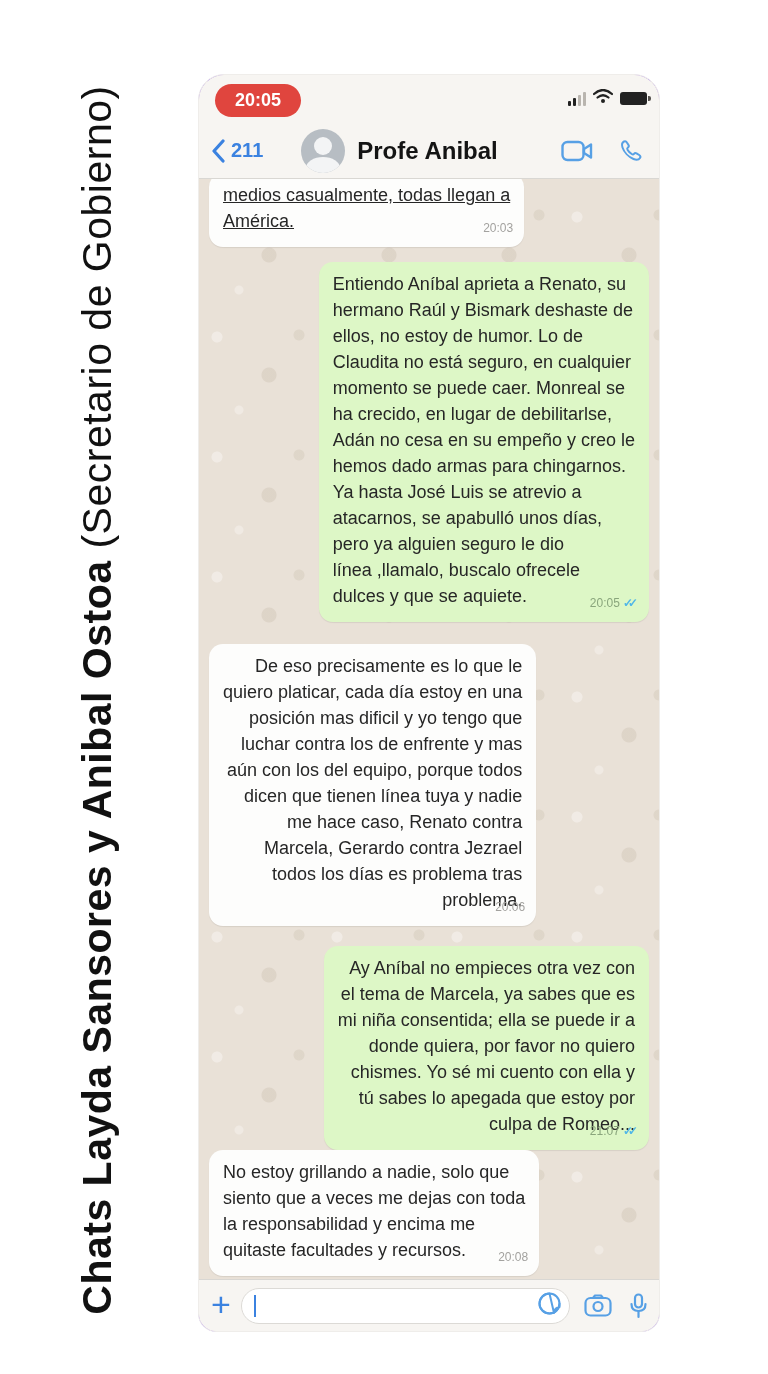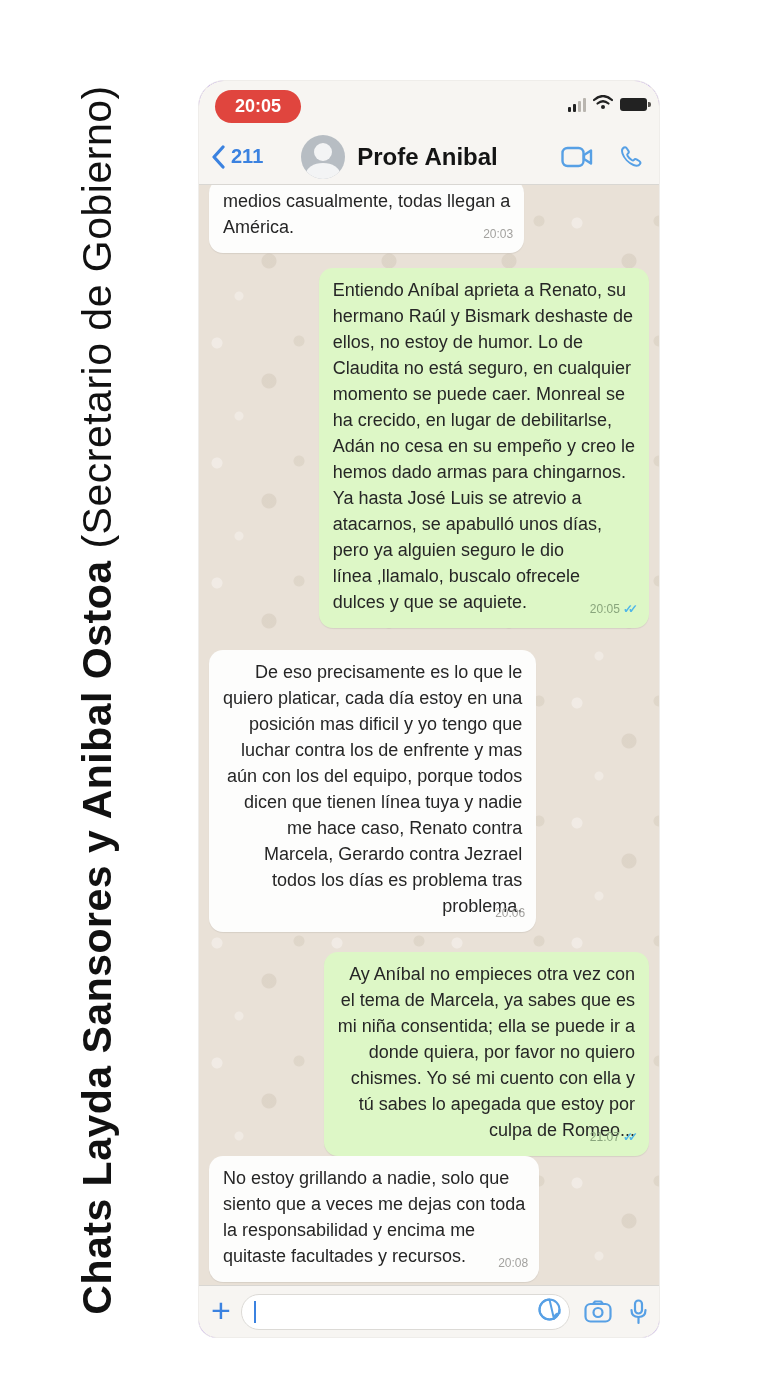--- a/index.html
+++ b/index.html
@@ -12,21 +12,21 @@
   .caption{
     position:absolute;left:97px;top:700px;
     transform:translate(-50%,-50%) rotate(-90deg);
     white-space:nowrap;color:#111;letter-spacing:0.5px;
   }
   .caption .main{font-weight:700;font-size:41px;}
   .caption .sub{font-weight:500;font-size:41px;}
 
   
   .phone{
-    position:absolute;left:198px;top:80px;width:462px;height:1258px;
+    position:absolute;left:198px;top:74px;width:462px;height:1258px;
     border-radius:26px 26px 18px 18px;overflow:hidden;
     background:#8b5cf6;border:1px solid #efedea;box-sizing:border-box;
   }
   
   .chat-bg{
     position:absolute;left:0;top:0;right:0;bottom:0;
     background-color:#e9e1d7;
     background-image:
       radial-gradient(circle at 18px 22px, rgba(255,255,255,0.35) 0 5px, transparent 6px),
       radial-gradient(circle at 70px 60px, rgba(210,200,185,0.5) 0 7px, transparent 8px),
@@ -82,21 +82,21 @@
   .bubble .msg-text{white-space:pre-line;}
   .in{align-self:flex-start;background:#fdfdfc;margin-left:2px;}
   .out{align-self:flex-end;background:#ddf7c6;margin-right:2px;}
   .meta{
     position:absolute;right:11px;bottom:6px;font-size:12px;display:flex;align-items:center;gap:3px;
   }
   .in .meta{color:#a3a29f;}
   .out .meta{color:#89a57c;}
   .checks{color:#4fb6e8;font-size:12px;letter-spacing:-5px;padding-right:5px;font-weight:700;}
 
-  .m1{margin-top:-6px;}
+  .m1{margin-top:-6px;text-decoration:underline;}
   .m2{margin-top:15px;}
   .m3{margin-top:22px;text-align:right;}
   .m4{margin-top:20px;text-align:right;}
   .m5{}
 
   
   .composer{
     position:absolute;left:0;right:0;bottom:0;height:52px;z-index:5;
     background:#f7f5f2;border-top:1px solid #d9d7d3;box-sizing:border-box;
     display:flex;align-items:center;padding:0 12px;gap:10px;

